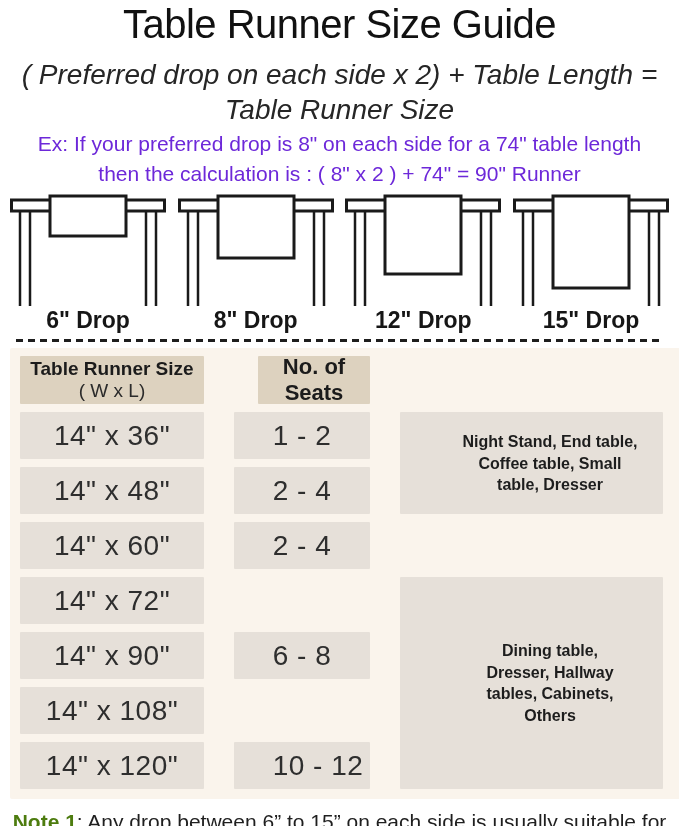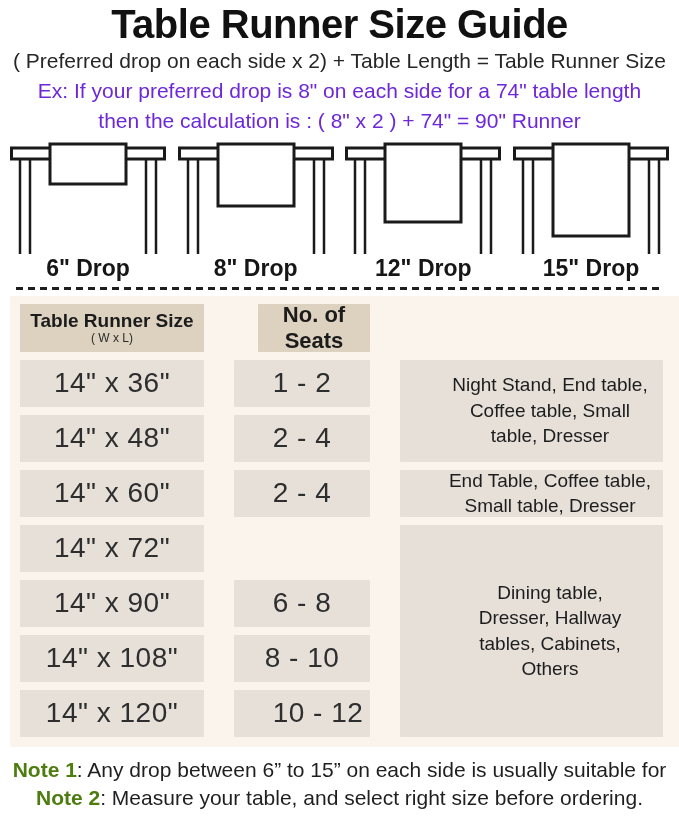--- a/index.html
+++ b/index.html
@@ -6,32 +6,33 @@
   html, body {
     width: 679px; height: 826px;
     background: #ffffff;
     overflow: hidden;
     font-family: "Liberation Sans", "DejaVu Sans", sans-serif;
     color: #1e1e1e;
   }
   .page-title {
     text-align: center;
     font-size: 40px;
-    font-weight: bold;
+    font-weight: normal;
     letter-spacing: -0.5px;
     color: #111;
     padding-top: 2px;
     line-height: 1.12;
   }
   .formula-line {
     text-align: center;
-    font-size: 21px;
+    font-size: 28px;
     color: #262626;
-    margin-top: 1px;
+    margin-top: 10px;
     line-height: 1.25;
+    font-style: italic;
   }
   .example-line {
     text-align: center;
     font-size: 21px;
     color: #6d28d9;
     margin-top: 4px;
     line-height: 1.25;
   }
   .illustration-row {
     display: flex;
@@ -80,26 +81,26 @@
     display: flex;
     flex-direction: column;
     align-items: center;
     justify-content: center;
     text-align: center;
     border-radius: 1px;
   }
   .cell-header { background: #ddd2bf; color: #1b1b1b; }
   .cell-data   { background: #e6e0d9; color: #2e2e2e; }
   .hdr-title    { font-size: 19px; font-weight: bold; line-height: 1.15; }
-  .hdr-subtitle { font-size: 12px; font-weight: 400; color: #2b2b2b; }
+  .hdr-subtitle { font-size: 19px; font-weight: 400; color: #2b2b2b; }
   .hdr-big      { font-size: 22px; font-weight: bold; }
   .val-text  { font-size: 28px; font-weight: 400; letter-spacing: 0.5px; }
   .types-cell {
-    font-size: 19px;
-    font-weight: normal;
+    font-size: 16px;
+    font-weight: bold;
     color: #1d1d1d;
     line-height: 1.34;
     white-space: pre-line;
     padding-left: 37px;
   }
   .types-a { grid-column: 3; grid-row: 2 / span 2; }
   .types-b { grid-column: 3; grid-row: 4; }
   .types-c { grid-column: 3; grid-row: 5 / span 4; text-align: center; }
   .notes {
     margin-top: 9px;
@@ -171,28 +172,25 @@
     <div class="cell cell-data val-text" style="grid-column:1; grid-row:4;">14" x 60"</div>
     <div class="cell cell-data val-text" style="grid-column:1; grid-row:5;">14" x 72"</div>
     <div class="cell cell-data val-text" style="grid-column:1; grid-row:6;">14" x 90"</div>
     <div class="cell cell-data val-text" style="grid-column:1; grid-row:7;">14" x 108"</div>
     <div class="cell cell-data val-text" style="grid-column:1; grid-row:8;">14" x 120"</div>
 
     <div class="cell cell-data val-text" style="grid-column:2; grid-row:2;">1 - 2</div>
     <div class="cell cell-data val-text" style="grid-column:2; grid-row:3;">2 - 4</div>
     <div class="cell cell-data val-text" style="grid-column:2; grid-row:4;">2 - 4</div>
     <div class="cell cell-data val-text" style="grid-column:2; grid-row:6;">6 - 8</div>
-    <div class="cell cell-data val-text" style="grid-column:2; grid-row:7;">8 - 10</div>
     <div class="cell cell-data val-text" style="grid-column:2; grid-row:8;padding-left:32px;">10 - 12</div>
 
     <div class="cell cell-data types-cell types-a">Night Stand, End table,
 Coffee table, Small
 table, Dresser</div>
-    <div class="cell cell-data types-cell types-b">End Table, Coffee table,
-Small table, Dresser</div>
     <div class="cell cell-data types-cell types-c">Dining table,
 Dresser, Hallway
 tables, Cabinets,
 Others</div>
 
   </div>
 </div>
 
 <div class="notes">
   <div class="note-line"><strong>Note 1</strong><span>: Any drop between 6” to 15” on each side is usually suitable for</span></div>

